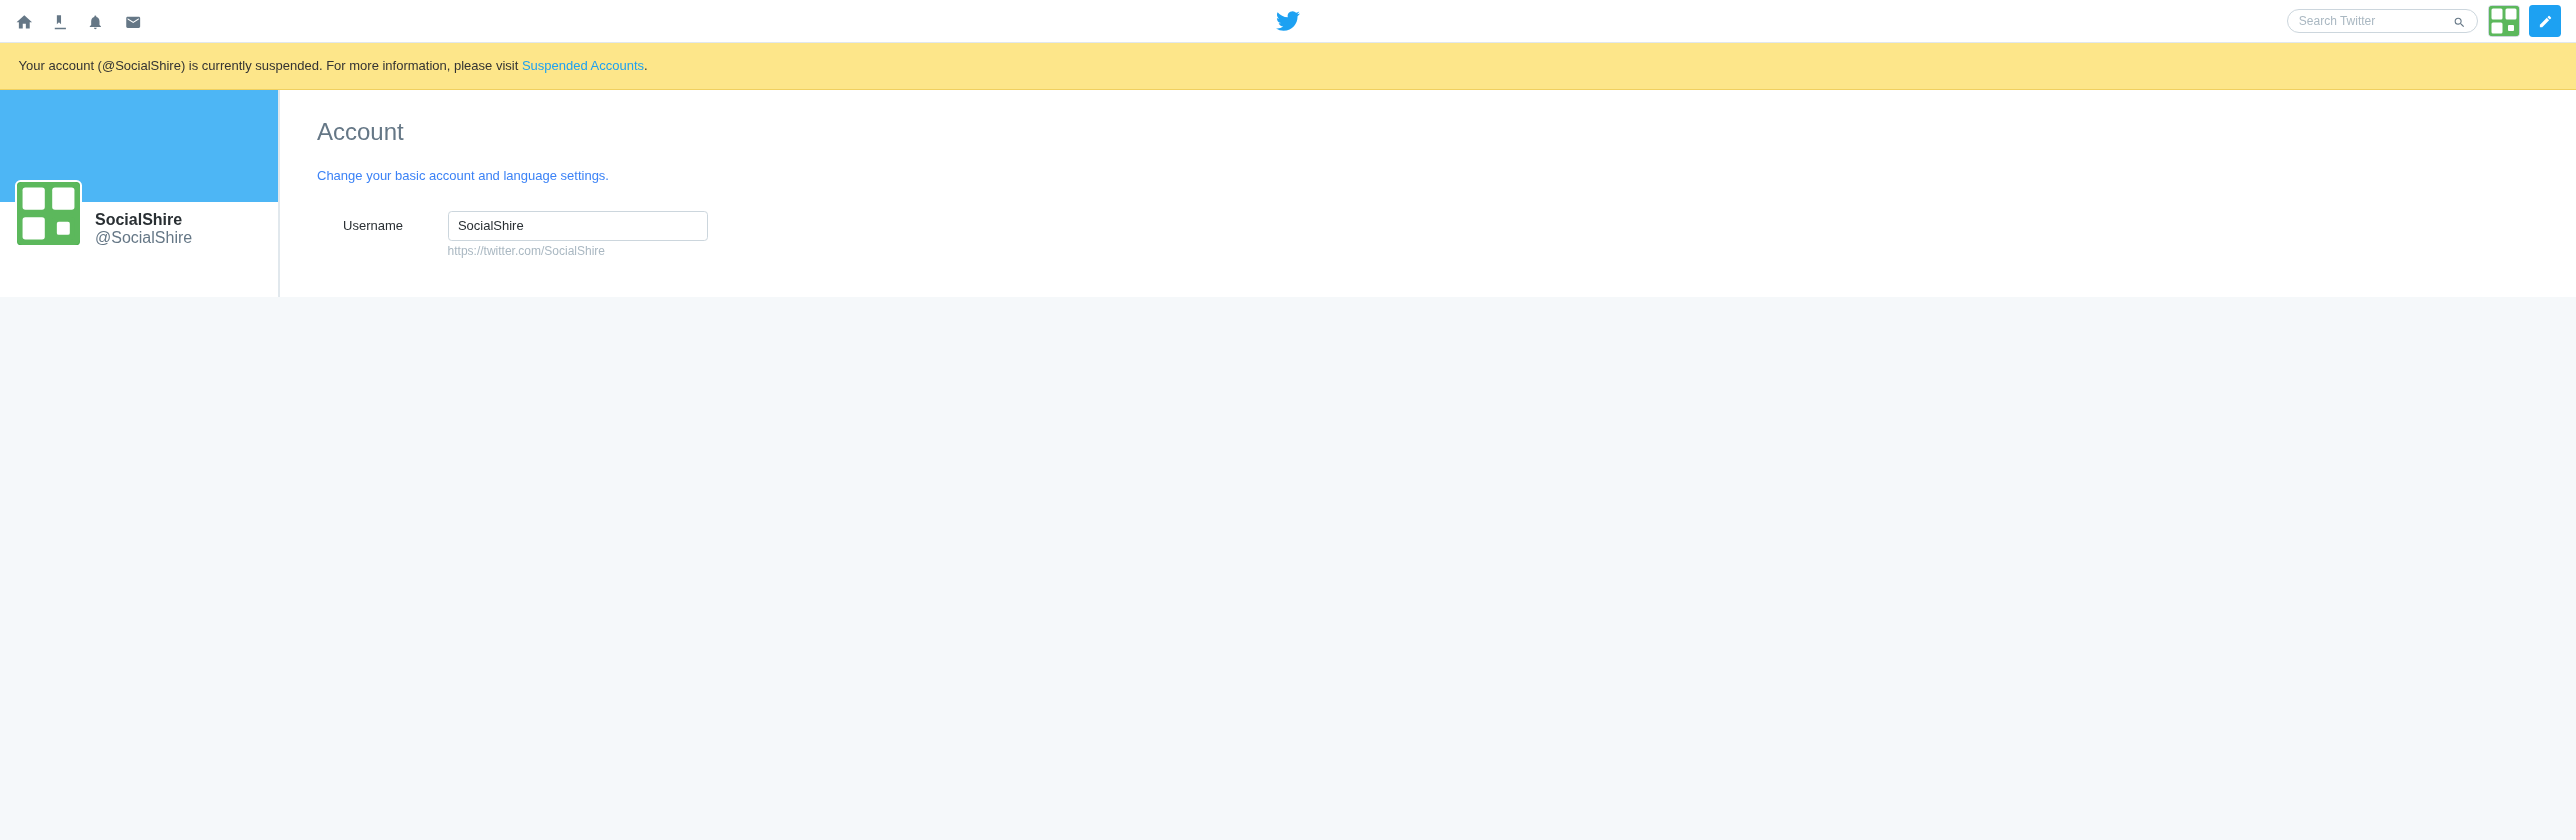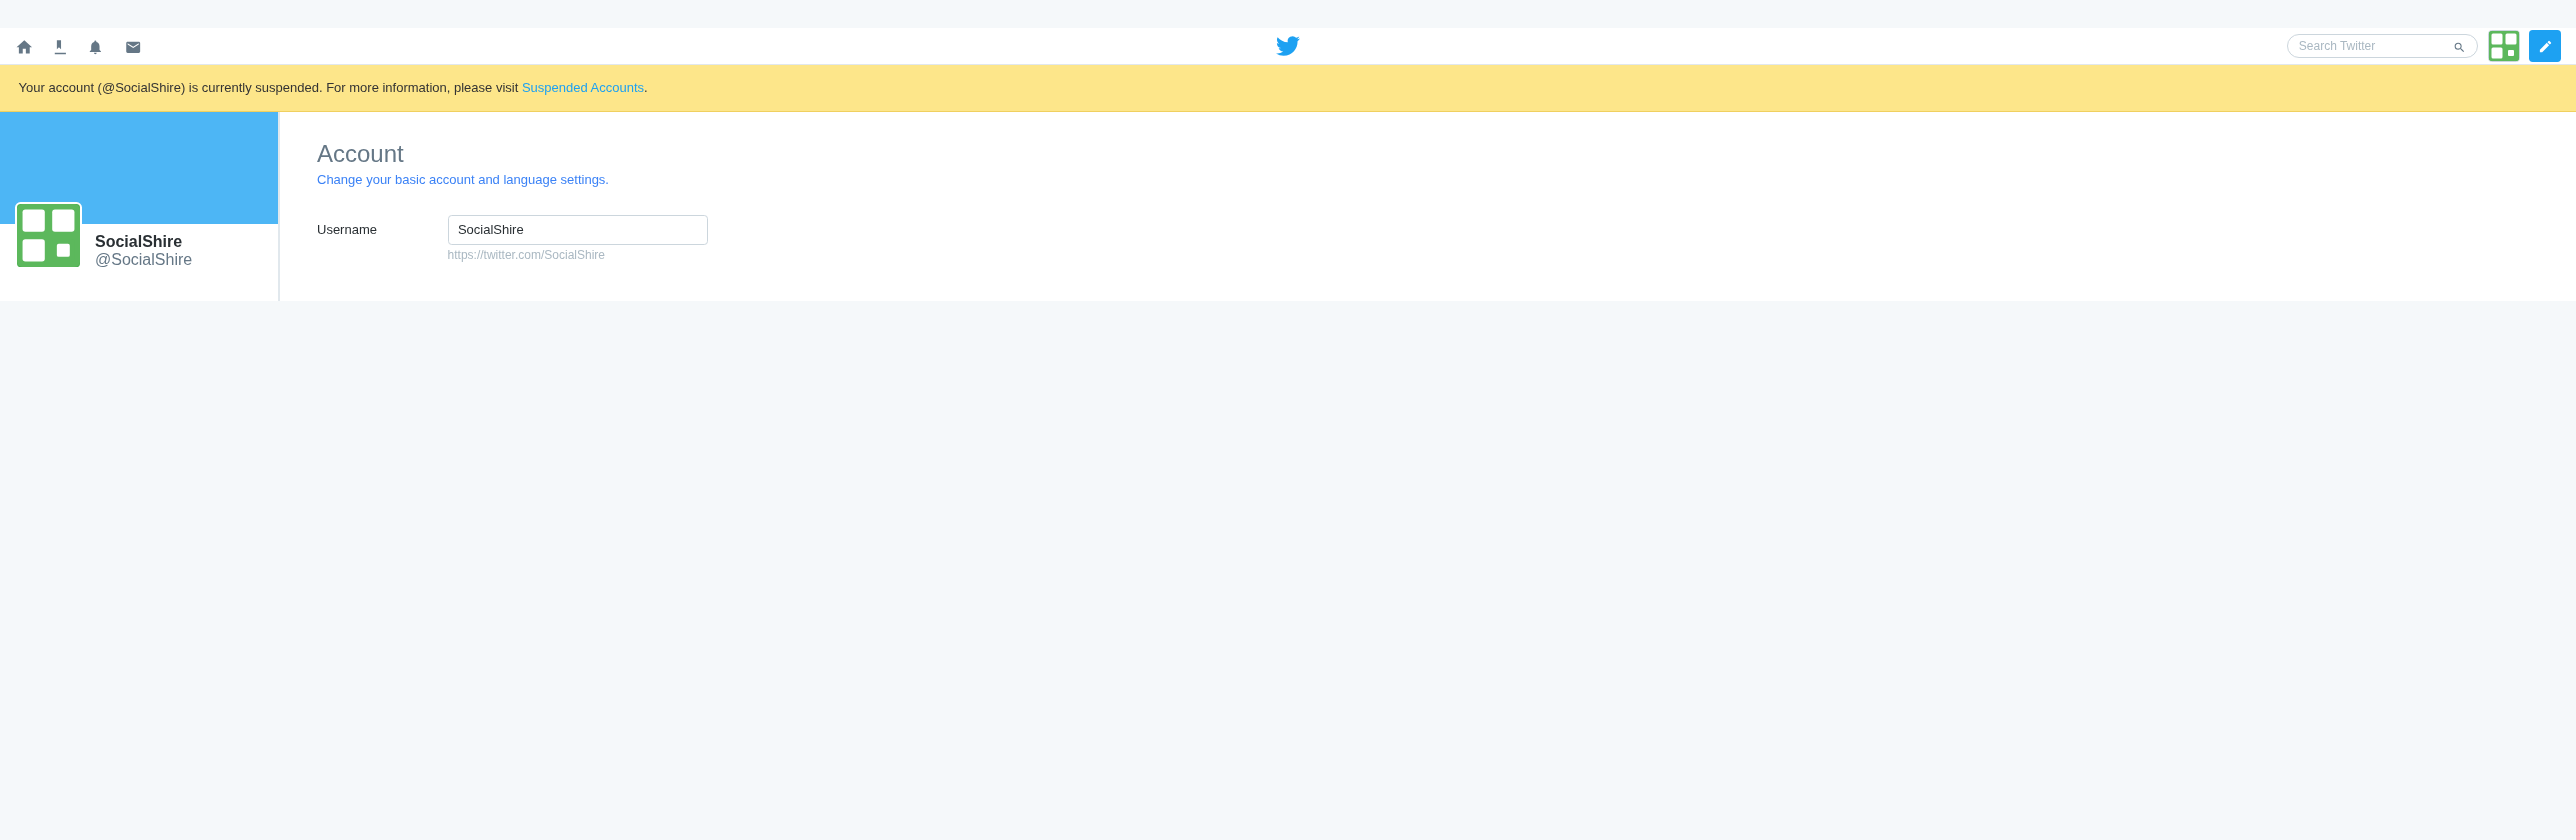--- a/index.html
+++ b/index.html
@@ -7,26 +7,25 @@
       font-family: "Helvetica Neue", Helvetica, Arial, sans-serif;
       background: #f5f8fa;
       color: #292f33;
       font-size: 13px;
     }
 
     
     .header {
       background: #fff;
       border-bottom: 0.9px solid #e1e8ed;
-      height: 37px;
+      height: 43px;
       display: flex;
       align-items: center;
       padding: 0 15px;
       position: relative;
-      margin-top: 28px;
     }
     .header-left {
       display: flex;
       align-items: center;
       gap: 18.6px;
     }
     .header-icon {
       font-size: 18.6px;
       color: #657786;
       cursor: pointer;
@@ -165,36 +164,36 @@
     .account-panel {
       flex: 1;
       background: #fff;
       padding: 28px 37px;
       border-left: 0.9px solid #e1e8ed;
     }
     .account-title {
       font-size: 24px;
       font-weight: 300;
       color: #657786;
-      margin-bottom: 4px;
+      margin-bottom: 22px;
     }
     .account-subtitle {
       font-size: 13px;
       color: #3b82f6;
       margin-bottom: 28px;
     }
     .form-row {
       display: flex;
       align-items: flex-start;
       gap: 18.6px;
       margin-bottom: 11px;
     }
     .form-label {
       width: 112px;
-      text-align: left;
+      text-align: center;
       font-size: 13px;
       color: #292f33;
       padding-top: 7.4px;
       font-weight: 500;
       flex-shrink: 0;
     }
     .form-field-block {
       display: flex;
       flex-direction: column;
       gap: 3.7px;

